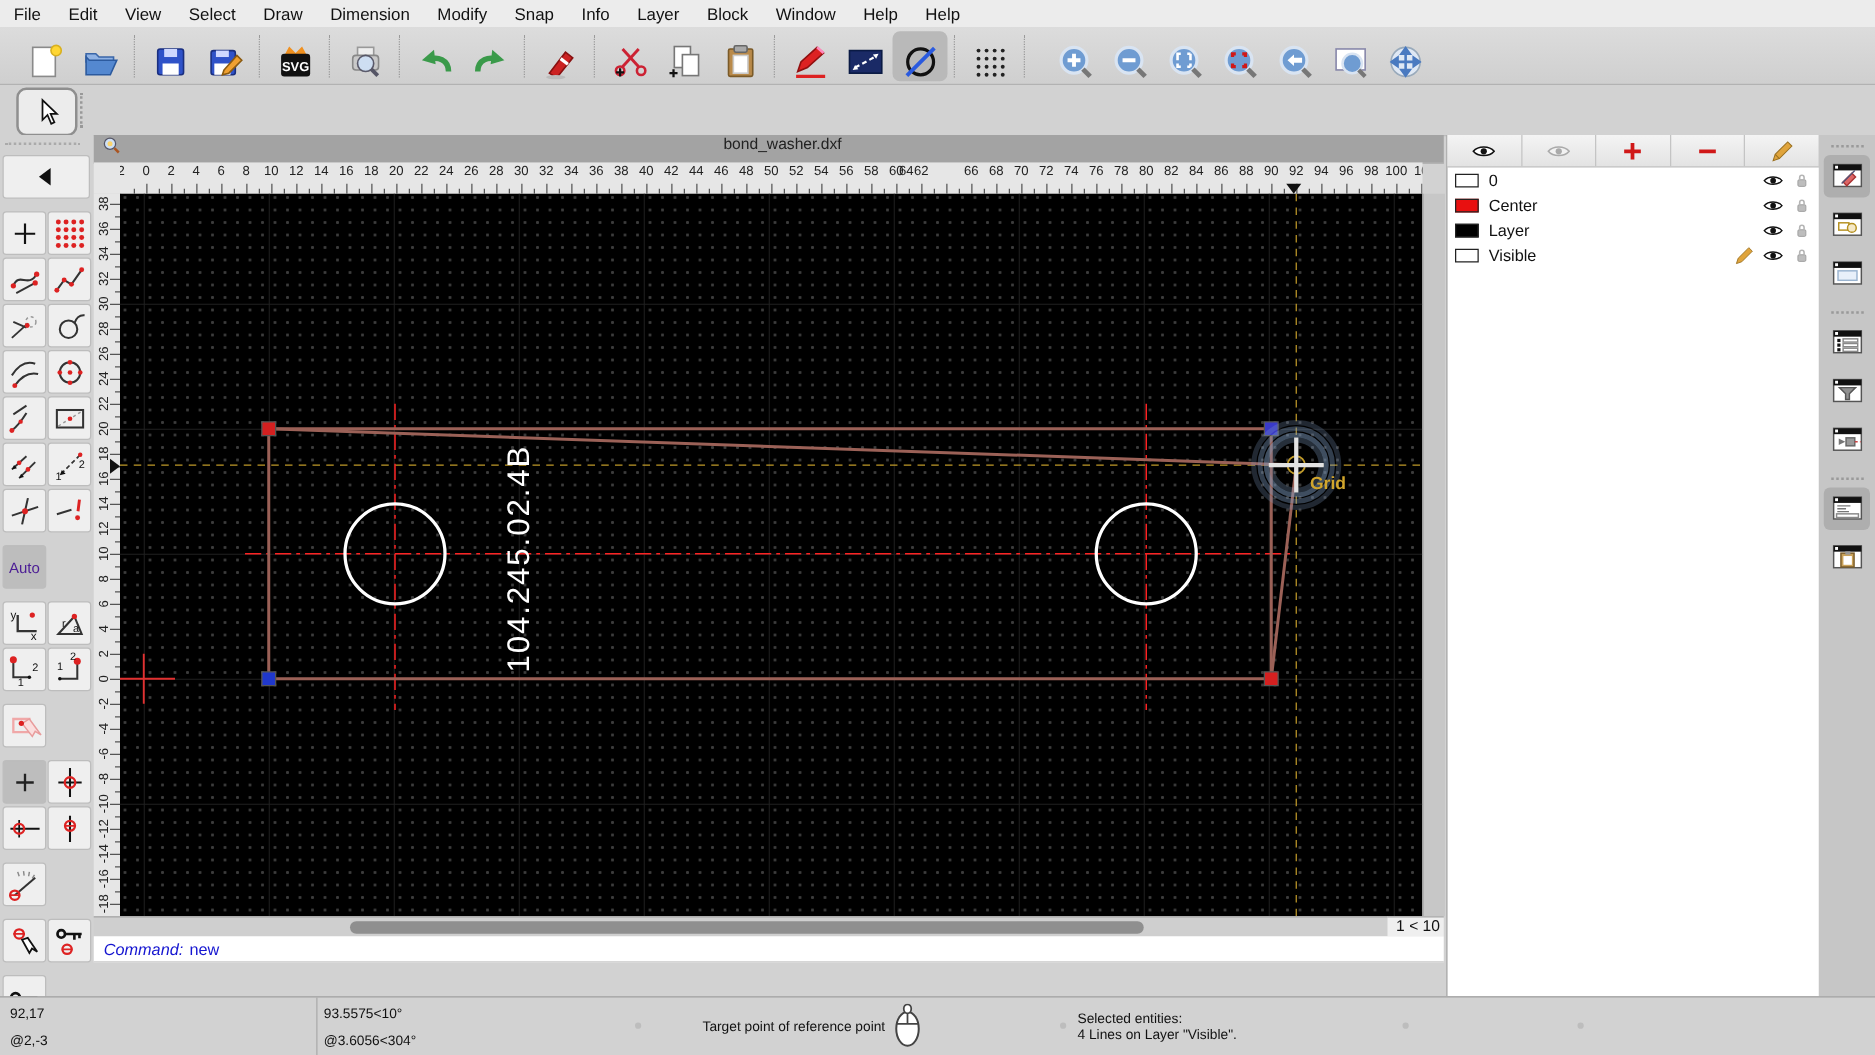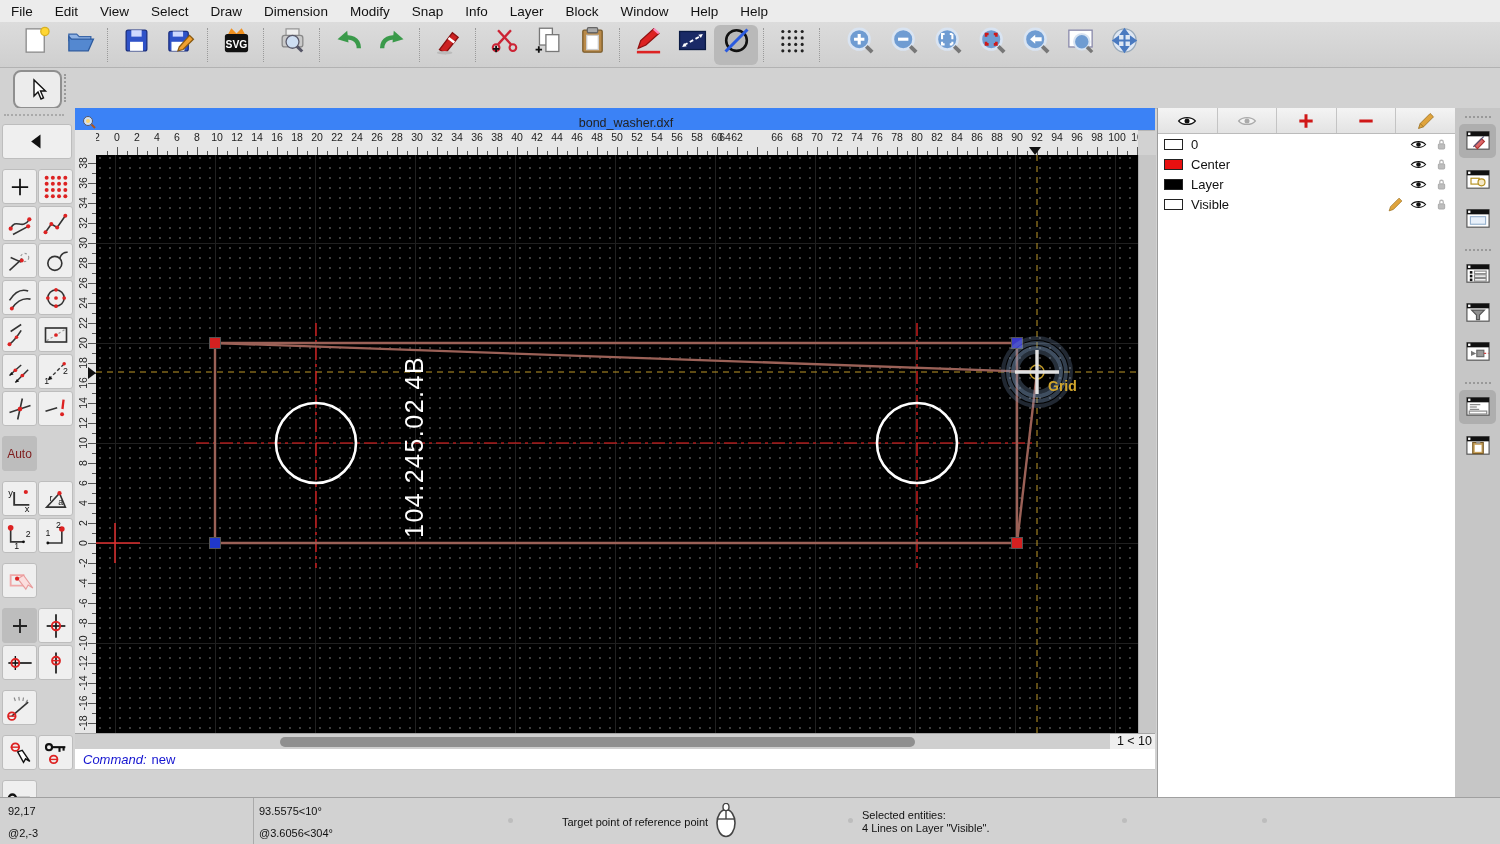--- a/index.html
+++ b/index.html
@@ -6,45 +6,45 @@
   #app{position:relative;width:1500px;height:844px;background:#d2d2d2;overflow:hidden;
        font-family:"Liberation Sans",sans-serif;-webkit-font-smoothing:antialiased;}
   
   #menubar{position:absolute;left:0;top:0;width:1500px;height:22px;background:#ececec;
            border-bottom:1px solid #c9c9c9;display:flex;align-items:center;font-size:13.5px;color:#111;}
   .mi{padding:0 11px;cursor:default;}
   
   #toolbar{position:absolute;left:0;top:22px;width:1500px;height:46px;
            background:linear-gradient(#dcdcdc,#cfcfcf);border-bottom:1px solid #b2b2b2;
            display:flex;align-items:center;padding-left:14px;box-sizing:border-box;}
-  .tb{width:44px;height:40px;display:flex;align-items:flex-start;justify-content:center;border-radius:6px;text-decoration:underline;}
+  .tb{width:44px;height:40px;display:flex;align-items:flex-end;justify-content:center;border-radius:6px;text-decoration:underline;}
   .tb svg{width:31px;height:31px;}
   .tb.on{background:#b9b9b9;}
   .tsep{width:1px;height:34px;border-left:1px dotted #9a9a9a;margin:0 5px;}
   .tgap{width:12px;}
   
   #row2{position:absolute;left:0;top:68px;width:1500px;height:40px;background:#d2d2d2;border-bottom:1px solid #bcbcbc;}
   #selbtn{position:absolute;left:13px;top:2px;width:45px;height:35px;background:#ececec;
           border:2px solid #8f8f8f;border-radius:8px;display:flex;align-items:center;justify-content:center;}
   #selbtn svg{width:24px;height:24px;}
   .hdots{position:absolute;left:64px;top:6px;width:8px;height:28px;border-left:2px dotted #999;}
   
   #palette{position:absolute;left:0;top:108px;width:75px;height:689px;background:#d2d2d2;padding-top:4px;box-sizing:border-box;}
   .prow{display:flex;justify-content:flex-start;padding-left:2px;margin-bottom:2px;}
   .pb{width:35px;height:35px;background:#efefef;border:1px solid #bdbdbd;border-radius:3px;
       display:flex;align-items:center;justify-content:center;margin-right:1px;box-sizing:border-box;}
   .pb.wide{width:70px;}
   .pb.on{background:#bdbdbd;}
   .pb svg{width:28px;height:28px;}
   .pgap{height:8px;}
-  #autobtn{font-size:12px;color:#7f1d1d;}
+  #autobtn{font-size:12px;color:#4c1d95;}
   .pdots{height:6px;margin:2px 4px;border-top:2px dotted #aaa;width:60px;}
   
-  #mdititle{position:absolute;left:75px;top:108px;width:1080px;height:22px;background:#3b82f6;
-            border-bottom:1px solid #b5b5b5;display:flex;align-items:flex-end;}
+  #mdititle{position:absolute;left:75px;top:108px;width:1080px;height:22px;background:#a3a3a3;
+            border-bottom:1px solid #b5b5b5;display:flex;align-items:flex-start;}
   #mdititle .ttl{flex:1;text-align:center;font-size:12.5px;color:#222;}
   #mdiicon{width:16px;height:16px;margin-left:6px;}
   #hruler{position:absolute;left:96px;top:130px;width:1042px;height:25px;background:#e6e6e6;overflow:hidden;}
   #hrulercorner{position:absolute;left:75px;top:130px;width:21px;height:25px;background:#e6e6e6;}
   #vruler{position:absolute;left:75px;top:155px;width:21px;height:578px;background:#e6e6e6;overflow:hidden;border-right:1px solid #999;}
   .hlab{position:absolute;top:1px;transform:translateX(-50%);font-size:10.5px;color:#222;}
   .htick{position:absolute;bottom:0;width:1px;height:4px;background:#555;}
   .htick.major{height:8px;}
   .vlab{position:absolute;left:-2px;width:20px;height:12px;font-size:10.5px;color:#222;transform:rotate(-90deg);text-align:center;}
   .vtick{position:absolute;right:0;height:1px;width:4px;background:#555;}

